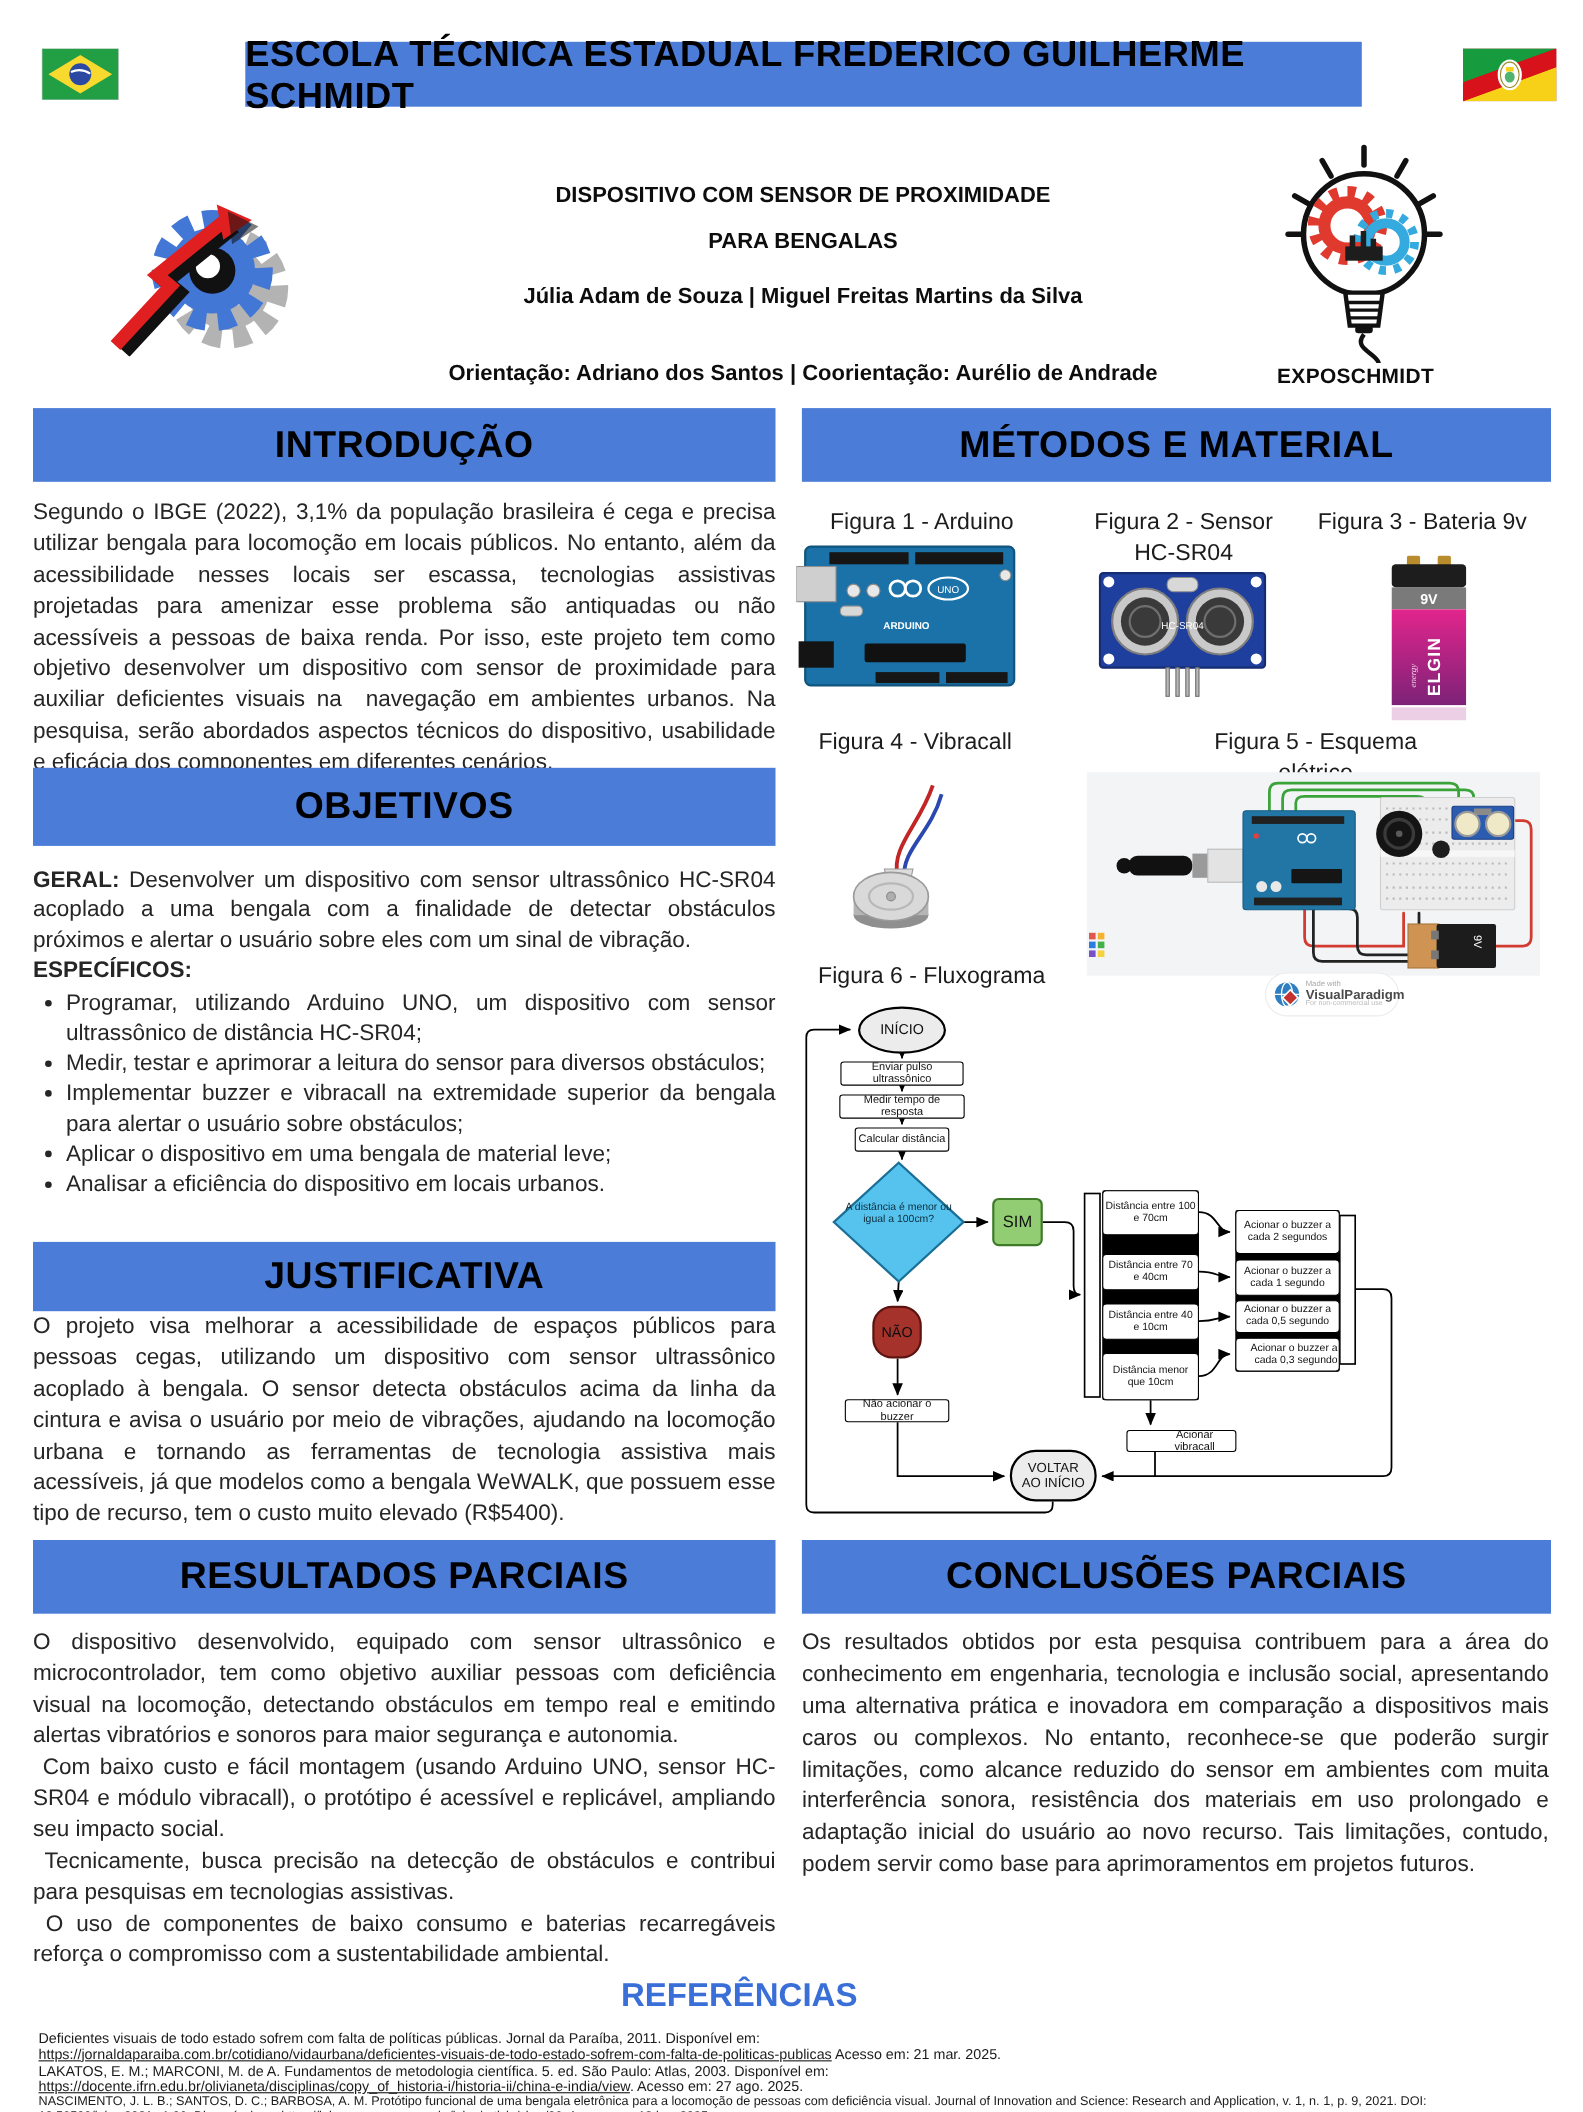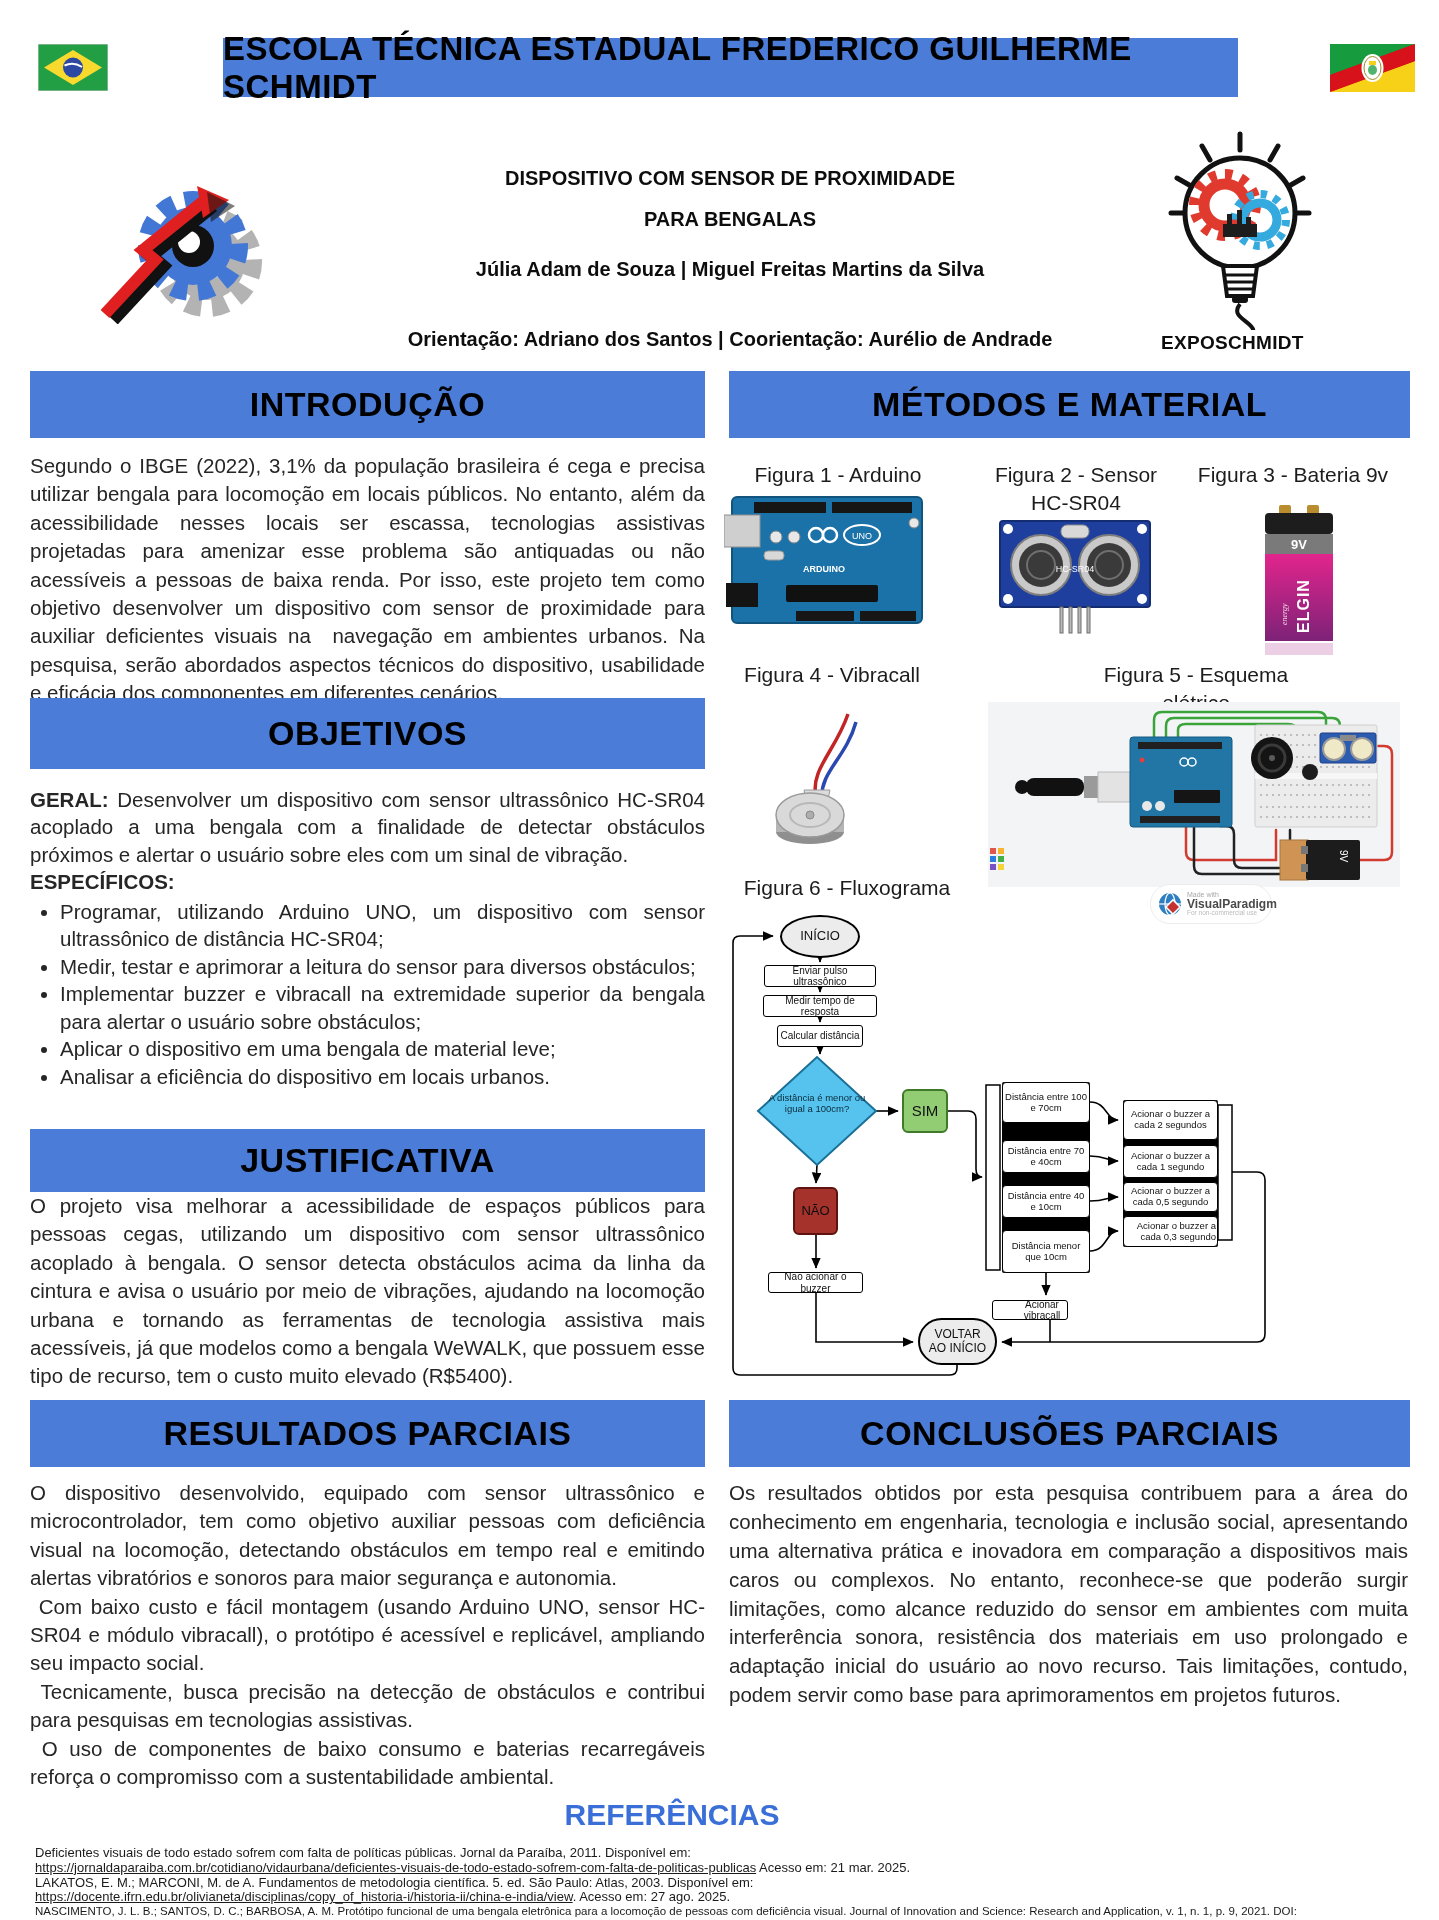--- a/index.html
+++ b/index.html
@@ -351,38 +351,38 @@
       <rect x="518" y="205" width="14" height="135" fill="#ffffff" stroke="#000" stroke-width="1.5"></rect>
       <polygon points="58,211 117,157 176,211 117,265" fill="#56c3ee" stroke="#1a6f96" stroke-width="2"></polygon>
     </svg>
 
     <div class="fc-box" style="left:80px;top:15px;width:80px;height:43px;border-radius:50%;background:#ececec;border-width:2px;font-size:13px;">INÍCIO</div>
     <div class="fc-box" style="left:64px;top:65px;width:112px;height:22px;">Enviar pulso ultrassônico</div>
     <div class="fc-box" style="left:63px;top:95px;width:114px;height:22px;">Medir tempo de resposta</div>
     <div class="fc-box" style="left:77px;top:125px;width:86px;height:22px;">Calcular distância</div>
     <div class="abs" style="left:62px;top:192px;width:110px;text-align:center;font-size:9.5px;line-height:1.2;color:#0b2b3b;">A distância é menor ou igual a 100cm?</div>
     <div class="fc-box" style="left:202px;top:189px;width:46px;height:44px;background:#92cd74;border:2px solid #3e7a28;border-radius:6px;font-size:15px;">SIM</div>
-    <div class="fc-box" style="left:93px;top:287px;width:45px;height:48px;background:#a5332b;border:2px solid #5d1410;border-radius:6px;font-size:13px;color:#0d0d0d;">NÃO</div>
+    <div class="fc-box" style="left:93px;top:287px;width:45px;height:48px;background:#a5332b;border:2px solid #5d1410;border-radius:18px;font-size:13px;color:#0d0d0d;">NÃO</div>
     <div class="fc-box" style="left:68px;top:372px;width:95px;height:21px;">Não acionar o buzzer</div>
 
     <div class="fc-stack" style="left:302px;top:182px;width:88px;height:191px;">
       <div class="fc-box" style="top:0;height:41px;">Distância entre 100 e 70cm</div>
       <div class="fc-box" style="top:58px;height:33px;">Distância entre 70 e 40cm</div>
       <div class="fc-box" style="top:103px;height:33px;">Distância entre 40 e 10cm</div>
       <div class="fc-box" style="top:148px;height:43px;">Distância menor que 10cm</div>
     </div>
 
     <div class="fc-stack" style="left:423px;top:200px;width:95px;height:147px;">
       <div class="fc-box" style="top:0;height:40px;">Acionar o buzzer a cada 2 segundos</div>
       <div class="fc-box" style="top:45px;height:33px;">Acionar o buzzer a cada 1 segundo</div>
       <div class="fc-box" style="top:82px;height:30px;">Acionar o buzzer a cada 0,5 segundo</div>
       <div class="fc-box" style="top:116px;height:31px;text-align:right;">Acionar o buzzer a cada 0,3 segundo</div>
     </div>
 
-    <div class="fc-box" style="left:292px;top:400px;width:76px;height:20px;padding-left:25px;">Acionar vibracall</div>
+    <div class="fc-box" style="left:324px;top:400px;width:100px;height:20px;padding-left:25px;">Acionar vibracall</div>
     <div class="fc-box" style="left:218px;top:418px;width:79px;height:47px;border-radius:24px;background:#ececec;border-width:2px;font-size:12px;padding:2px 6px;">VOLTAR AO INÍCIO</div>
   </div>
 
   <div class="banner" style="left:729px;top:1400px;width:681px;height:67px;">
     <span>CONCLUSÕES PARCIAIS</span>
   </div>
   <div class="bodytext" style="left:729px;top:1479px;width:679px;line-height:1.41;">Os resultados obtidos por esta pesquisa contribuem para a área do conhecimento em engenharia, tecnologia e inclusão social, apresentando uma alternativa prática e inovadora em comparação a dispositivos mais caros ou complexos. No entanto, reconhece-se que poderão surgir limitações, como alcance reduzido do sensor em ambientes com muita interferência sonora, resistência dos materiais em uso prolongado e adaptação inicial do usuário ao novo recurso. Tais limitações, contudo, podem servir como base para aprimoramentos em projetos futuros.</div>
 
   <div class="abs" style="left:0;top:1798px;width:1344px;text-align:center;font-size:30px;font-weight:bold;color:#3a6fd8;">REFERÊNCIAS</div>
 

